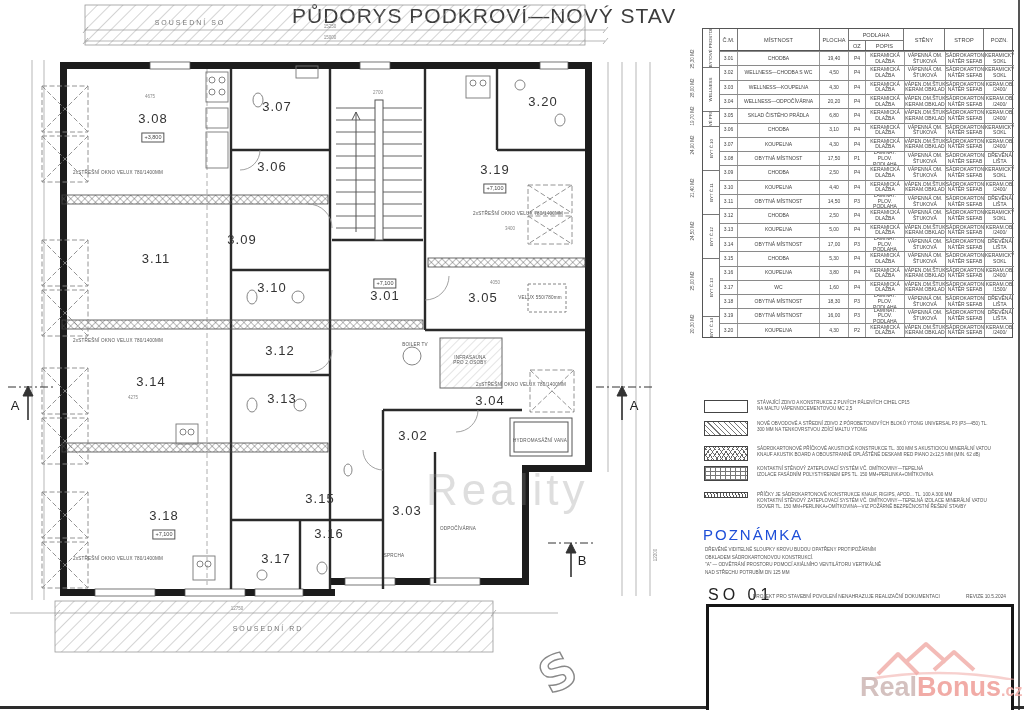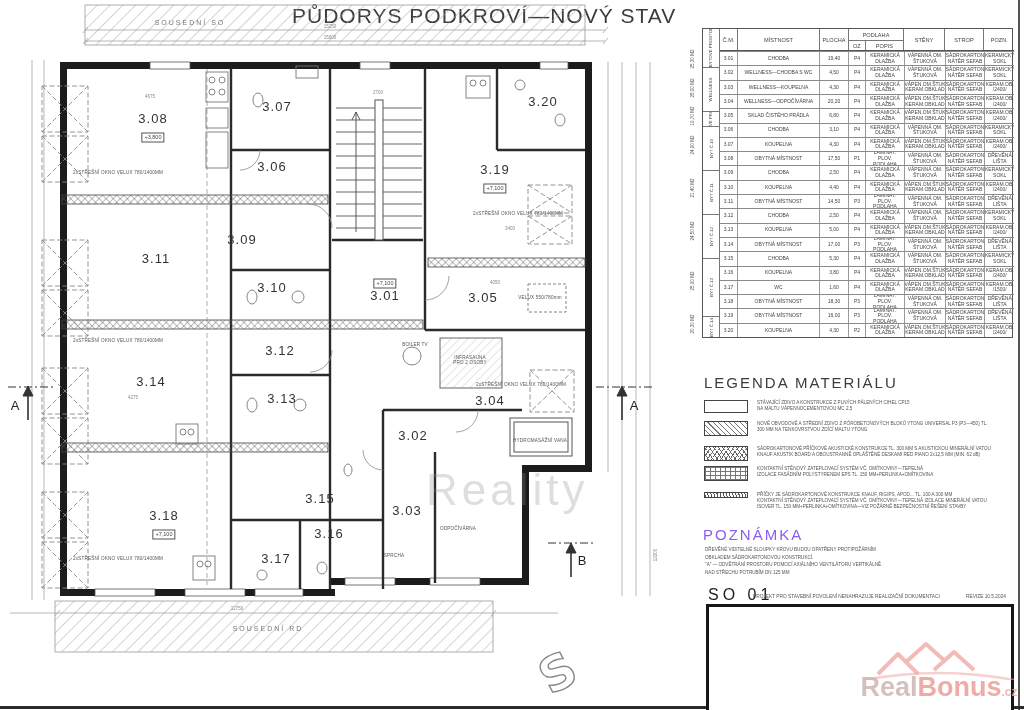--- a/index.html
+++ b/index.html
@@ -55,33 +55,33 @@
   .sw-diag{background:repeating-linear-gradient(45deg,#fff 0 3px,#777 3px 3.8px);}
   .sw-acou{background:
      repeating-linear-gradient(55deg,transparent 0 3px,#666 3px 3.7px),
      repeating-linear-gradient(-55deg,transparent 0 3px,#666 3px 3.7px);}
   .sw-brick{background:
      repeating-linear-gradient(0deg,#777 0 .8px,transparent .8px 4px),
      repeating-linear-gradient(90deg,#777 0 .8px,transparent .8px 5px);}
   .sw-zig{background:repeating-linear-gradient(75deg,#555 0 1px,transparent 1px 3px);}
   .mat-text{margin-left:9px;font-size:4.6px;line-height:1.3;color:#555;white-space:pre-line;}
   
-  #note-title{left:703px;top:526px;font-size:15px;letter-spacing:2px;color:#8b5cf6;}
+  #note-title{left:703px;top:526px;font-size:15px;letter-spacing:2px;color:#1d4ed8;}
   #note-body{left:705px;top:546px;width:300px;font-size:4.6px;line-height:1.65;color:#555;white-space:pre-line;}
   #so-number{left:708px;top:586px;font-size:16px;letter-spacing:4px;color:#222;font-weight:500;}
   #so-text{left:753px;top:594px;width:212px;font-size:4.8px;color:#555;}
   #so-revize{left:966px;top:594px;font-size:4.8px;color:#555;}
   #title-block{left:706px;top:604px;width:308px;height:112px;border:3px solid #161616;background:#fff;z-index:3;box-sizing:border-box;}
   
   #realbonus{left:860px;top:640px;width:158px;height:66px;z-index:7;}
   #rb-text{position:absolute;left:0;top:34px;width:158px;text-align:center;font-size:27px;
     font-weight:bold;letter-spacing:0;line-height:1;white-space:nowrap;}
   .rb-real{color:rgba(201,177,175,.8);}
   .rb-bonus{color:rgba(238,150,144,.8);}
-  .rb-cz{color:rgba(241,172,167,.85);font-size:12px;}
+  .rb-cz{color:rgba(241,172,167,.85);font-size:16px;}
   
   #edge-right{left:1018px;top:0;width:1.6px;height:710px;background:#555;}
   #edge-bottom{left:0;top:706px;width:1024px;height:3px;background:#2c2c2c;}
 </style>
 </head>
 <body>
 
 <div id="page">
 
   <svg class="abs" style="left:0;top:0;z-index:1" width="690" height="710" viewBox="0 0 690 710">
@@ -711,21 +711,20 @@
 KERAM.OBKLAD</div>
             <div class="c w-sr pre">SÁDROKARTON
 NÁTĚR SEFAB</div>
             <div class="c w-pz pre">KERAM.OB.
 /2400/</div>
           </div>
         </div>
     </div>
   </div>
 
-  <div class="abs" id="mat-title">LEGENDA MATERIÁLU</div>
   <div class="abs mat-item" style="top:400px">
     <div class="swatch" style="height:13px"></div>
     <div class="mat-text">STÁVAJÍCÍ ZDIVO A KONSTRUKCE Z PLNÝCH PÁLENÝCH CIHEL CP15
 NA MALTU VÁPENNOCEMENTOVOU MC 2,5</div>
   </div>
   <div class="abs mat-item" style="top:421px">
     <div class="swatch sw-diag" style="height:15px"></div>
     <div class="mat-text">NOVÉ OBVODOVÉ A STŘEDNÍ ZDIVO Z PÓROBETONOVÝCH BLOKŮ YTONG UNIVERSAL P3 (P3—450) TL.
 300 MM NA TENKOVRSTVOU ZDÍCÍ MALTU YTONG</div>
   </div>

